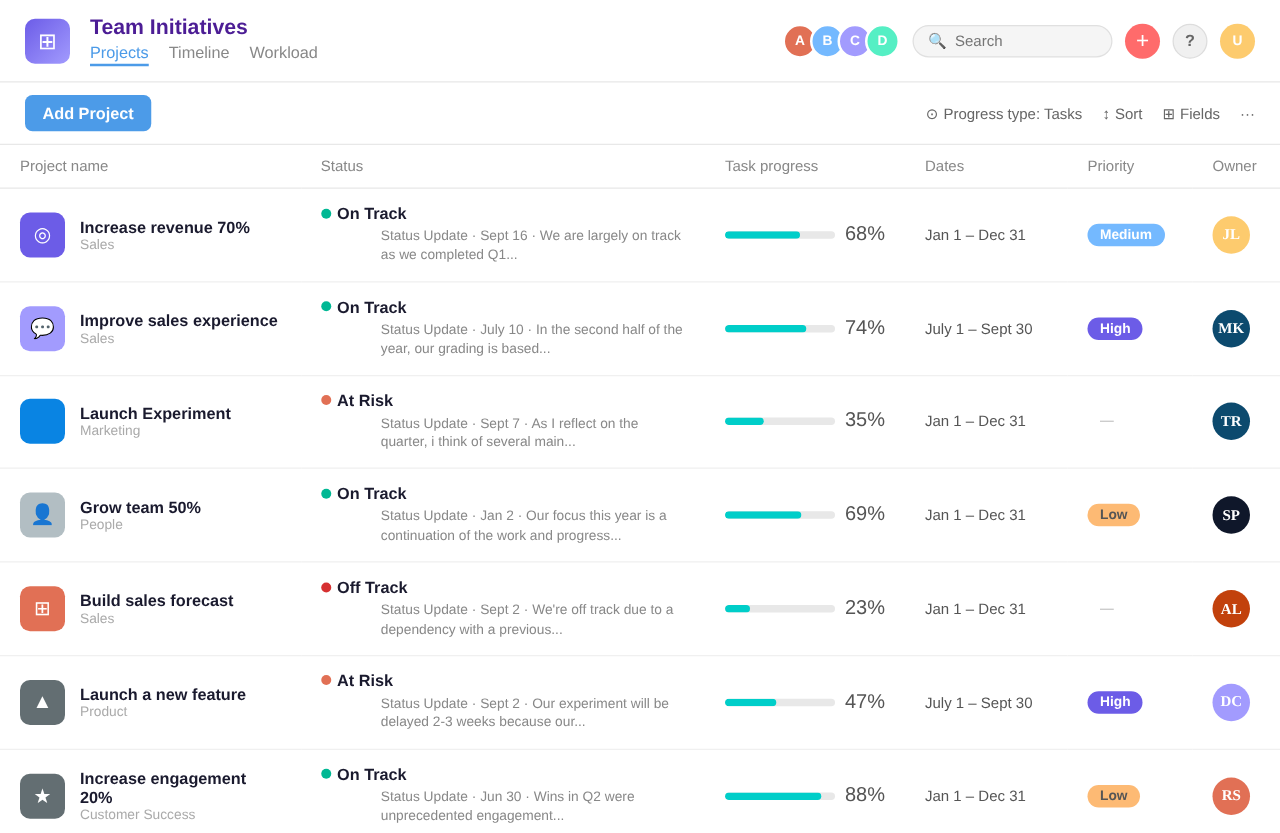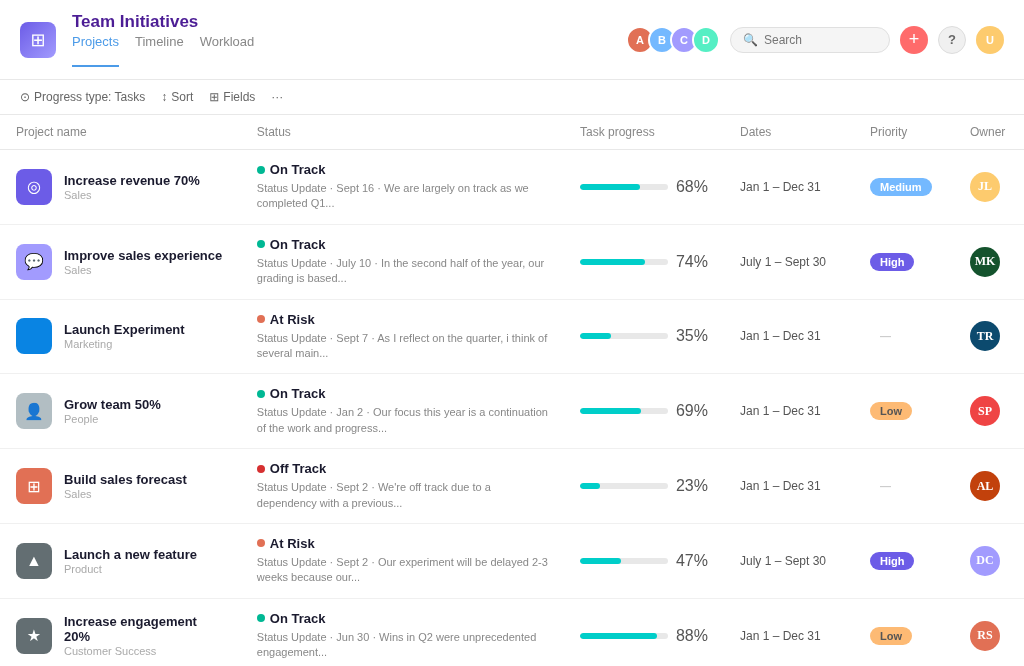--- a/index.html
+++ b/index.html
@@ -4,21 +4,21 @@
   <style>
     * { box-sizing: border-box; margin: 0; padding: 0; }
     body { font-family: -apple-system, BlinkMacSystemFont, 'Segoe UI', sans-serif; background: #fff; color: #1a1a2e; font-size: 13px; }
 
     
     .header { display: flex; align-items: center; padding: 12px 20px; border-bottom: 1px solid #e8e8e8; gap: 16px; }
     .app-icon { width: 36px; height: 36px; background: linear-gradient(135deg, #6c5ce7, #a29bfe); border-radius: 8px; display: flex; align-items: center; justify-content: center; color: white; font-size: 18px; flex-shrink: 0; }
     .header-title-area { flex: 1; }
     .header-title { font-size: 17px; font-weight: 700; color: #4c1d95; }
     .header-nav { display: flex; gap: 16px; margin-top: 2px; }
-    .nav-item { font-size: 13px; color: #888; cursor: pointer; padding-bottom: 16px; }
+    .nav-item { font-size: 13px; color: #888; cursor: pointer; padding-bottom: 2px; }
     .nav-item.active { color: #4C9BE8; border-bottom: 2px solid #4C9BE8; font-weight: 500; }
     .header-right { display: flex; align-items: center; gap: 10px; }
     .avatar-group { display: flex; }
     .avatar { width: 28px; height: 28px; border-radius: 50%; border: 2px solid white; margin-left: -6px; overflow: hidden; display: flex; align-items: center; justify-content: center; font-size: 11px; font-weight: 600; color: white; }
     .avatar:first-child { margin-left: 0; }
     .avatar-1 { background: #e17055; }
     .avatar-2 { background: #74b9ff; }
     .avatar-3 { background: #a29bfe; }
     .avatar-4 { background: #55efc4; }
     .search-box { display: flex; align-items: center; background: #f5f5f5; border-radius: 20px; padding: 5px 12px; gap: 6px; width: 160px; border: 1px solid #e0e0e0; }
@@ -47,21 +47,21 @@
     .project-icon { width: 36px; height: 36px; border-radius: 8px; display: flex; align-items: center; justify-content: center; color: white; font-size: 16px; flex-shrink: 0; }
     .project-name { font-weight: 600; font-size: 13px; color: #1a1a2e; }
     .project-team { font-size: 11px; color: #aaa; margin-top: 1px; }
 
     .status-cell { padding: 12px 16px; min-width: 260px; }
     .status-badge { display: flex; align-items: center; gap: 5px; font-weight: 600; font-size: 13px; margin-bottom: 4px; }
     .status-dot { width: 8px; height: 8px; border-radius: 50%; flex-shrink: 0; }
     .dot-green { background: #00b894; }
     .dot-orange { background: #e17055; }
     .dot-red { background: #d63031; }
-    .status-desc { font-size: 11px; color: #888; line-height: 1.4; }
+    .status-desc { font-size: 11px; color: #888; line-height: 1.4; margin-left: 48px; }
 
     .progress-cell { padding: 12px 16px; min-width: 160px; }
     .progress-row { display: flex; align-items: center; gap: 8px; }
     .progress-bar-bg { flex: 1; height: 6px; background: #e8e8e8; border-radius: 3px; overflow: hidden; min-width: 80px; }
     .progress-bar-fill { height: 100%; background: #00cec9; border-radius: 3px; }
     .progress-pct { font-size: 16px; color: #555; white-space: nowrap; }
 
     .dates-cell { padding: 12px 16px; min-width: 130px; font-size: 12px; color: #555; white-space: nowrap; }
 
     .priority-cell { padding: 12px 16px; min-width: 100px; }
@@ -98,20 +98,21 @@
       <span class="search-icon">🔍</span>
       <input class="search-input" type="text" placeholder="Search" style="">
     </div>
     <div class="icon-btn plus-btn">+</div>
     <div class="icon-btn help-btn">?</div>
     <div class="icon-btn user-avatar">U</div>
   </div>
 </div>
 
 <div class="toolbar">
+  <button class="add-project-btn">Add Project</button>
   <div class="toolbar-right">
     <div class="toolbar-action">
       <span>⊙</span>
       <span>Progress type: Tasks</span>
     </div>
     <div class="toolbar-action">
       <span>↕</span>
       <span>Sort</span>
     </div>
     <div class="toolbar-action">
@@ -212,21 +213,21 @@
     <td>
       <div class="dates-cell">July 1 – Sept 30</div>
     </td>
     <td>
       <div class="priority-cell">
         <span class="priority-badge priority-high">High</span>
       </div>
     </td>
     <td>
       <div class="owner-cell">
-        <div class="owner-avatar" style="background:#14532d">MK</div>
+        <div class="owner-avatar" style="background:#0c4a6e">MK</div>
       </div>
     </td>
   </tr>
         <tr class="project-row">
     <td>
       <div class="project-cell">
         <div class="project-icon" style="background:#0984e3"></div>
         <div>
           <div class="project-name">Launch Experiment</div>
           <div class="project-team">Marketing</div>
@@ -298,21 +299,21 @@
     <td>
       <div class="dates-cell">Jan 1 – Dec 31</div>
     </td>
     <td>
       <div class="priority-cell">
         <span class="priority-badge priority-low">Low</span>
       </div>
     </td>
     <td>
       <div class="owner-cell">
-        <div class="owner-avatar" style="background:#ef4444">SP</div>
+        <div class="owner-avatar" style="background:#0f172a">SP</div>
       </div>
     </td>
   </tr>
         <tr class="project-row">
     <td>
       <div class="project-cell">
         <div class="project-icon" style="background:#e17055">⊞</div>
         <div>
           <div class="project-name">Build sales forecast</div>
           <div class="project-team">Sales</div>

